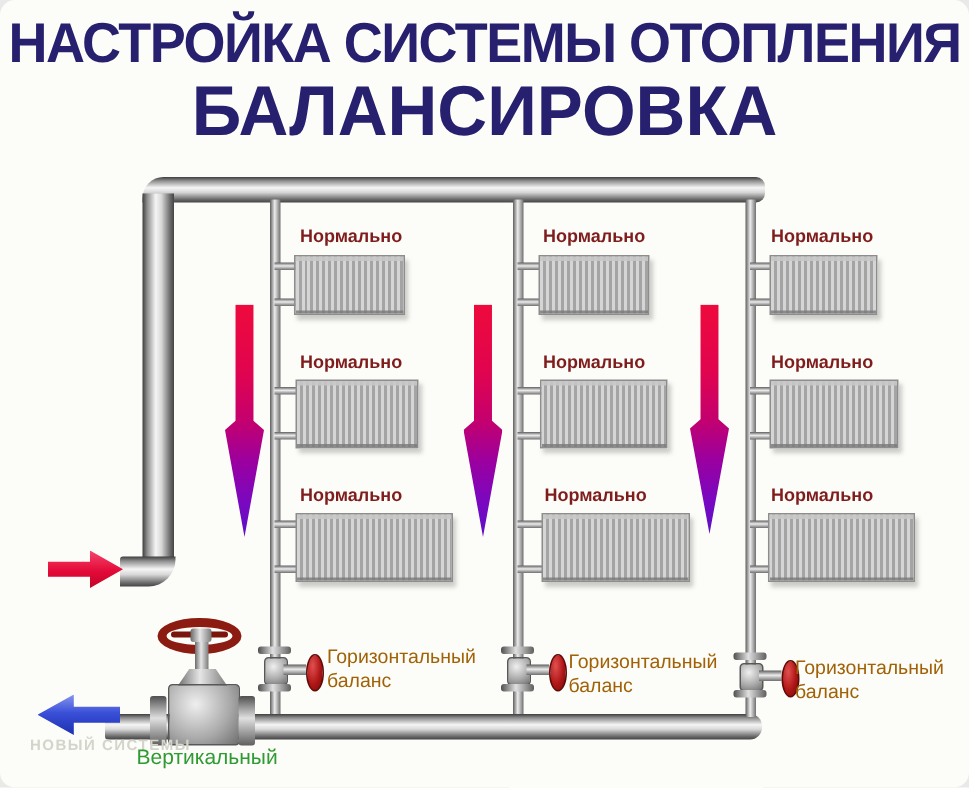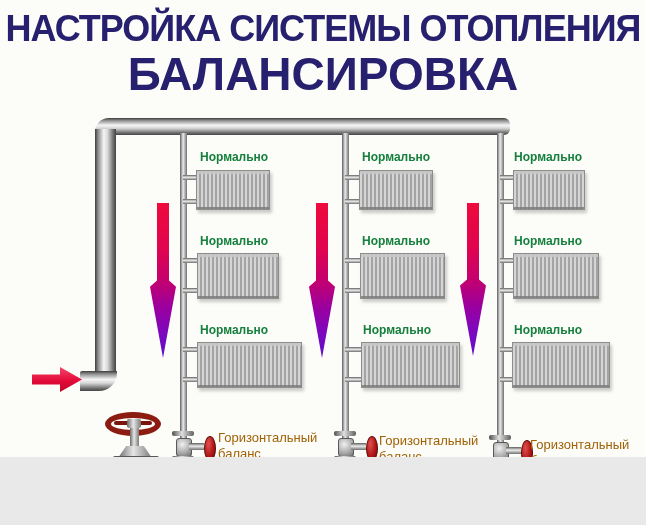--- a/index.html
+++ b/index.html
@@ -1,34 +1,34 @@
 <!DOCTYPE html>
 <html><head>
 <meta charset="utf-8">
 <style>
   html,body{margin:0;padding:0;}
   body{background:#e9e9e9;font-family:"Liberation Sans", sans-serif;}
-  .stage{position:relative;width:646px;height:457px;background:#fcfcf8;overflow:hidden;margin:0 auto;}
+  .stage{position:relative;width:646px;height:525px;background:#fcfcf8;overflow:hidden;margin:0 auto;border-radius:10px;}
   .abs{position:absolute;}
   
   .title1{left:0;top:8px;width:646px;text-align:center;font-size:36px;font-weight:bold;
           color:#27206f;letter-spacing:-1px;transform:scaleY(1.04);white-space:nowrap;}
   .title2{left:0;top:47px;width:646px;text-align:center;font-size:46px;font-weight:bold;
           color:#27206f;letter-spacing:0px;transform:scaleY(1.02);white-space:nowrap;}
   
   .pipe-h{background:linear-gradient(180deg,#3e3e3e 0%,#8e8e8e 15%,#f5f5f5 42%,#d8d8d8 60%,#6a6a6a 88%,#444 100%);}
   .pipe-v{background:linear-gradient(90deg,#3e3e3e 0%,#8e8e8e 15%,#f5f5f5 42%,#d8d8d8 60%,#6a6a6a 88%,#444 100%);}
   .riser{background:linear-gradient(90deg,#5e5e5e 0%,#ececec 45%,#6f6f6f 100%);}
   .stub{background:linear-gradient(180deg,#5e5e5e 0%,#ececec 45%,#6f6f6f 100%);}
   
   .radiator{border:1px solid #8d8d8d;
             background:repeating-linear-gradient(90deg,#d5d5d5 0px,#d5d5d5 2px,#a4a4a4 2px,#a4a4a4 4px);
             box-shadow:2px 3px 3px rgba(110,110,110,.35), inset 0 3px 0 rgba(200,200,200,.9), inset 0 -2px 0 rgba(120,120,120,.8);}
   
-  .status{font-size:12px;font-weight:bold;color:#15803d;white-space:nowrap;}
+  .status{font-size:12px;font-weight:bold;color:#7f1d1d;white-space:nowrap;}
   .grn{font-size:13px;color:#a16207;white-space:nowrap;}
   .grn-big{font-size:14px;color:#2f9b33;white-space:nowrap;}
   .wm{font-size:10px;font-weight:bold;color:#d4d4cb;letter-spacing:1px;white-space:nowrap;}
   
   .flow-arrow{clip-path:polygon(27% 0,73% 0,73% 50%,100% 54%,50% 100%,0 54%,27% 50%);
       background:linear-gradient(180deg,#ee0a3c 0%,#e00450 30%,#c4006e 50%,#9a00a0 68%,#7a08c0 85%,#5d10c8 100%);}
   .inlet-arrow{clip-path:polygon(0 30%,56% 30%,56% 0,100% 50%,56% 100%,56% 70%,0 70%);
       background:linear-gradient(180deg,#f4476b 0%,#e30a38 55%,#c2052a 100%);}
   .outlet-arrow{clip-path:polygon(100% 30%,44% 30%,44% 0,0 50%,44% 100%,44% 70%,100% 70%);
       background:linear-gradient(180deg,#8795ef 0%,#3a50d8 45%,#1c30b0 100%);}

